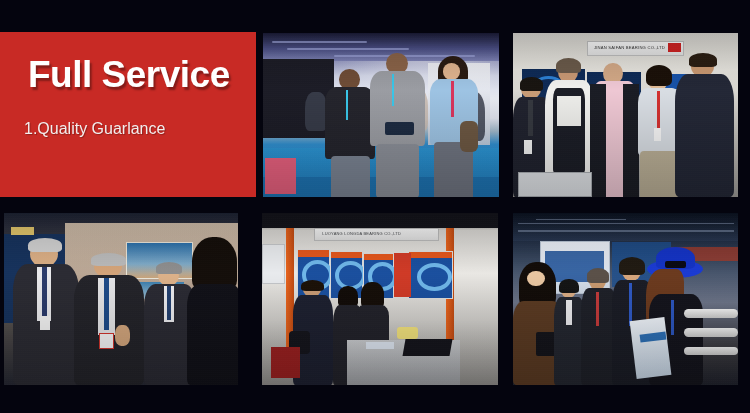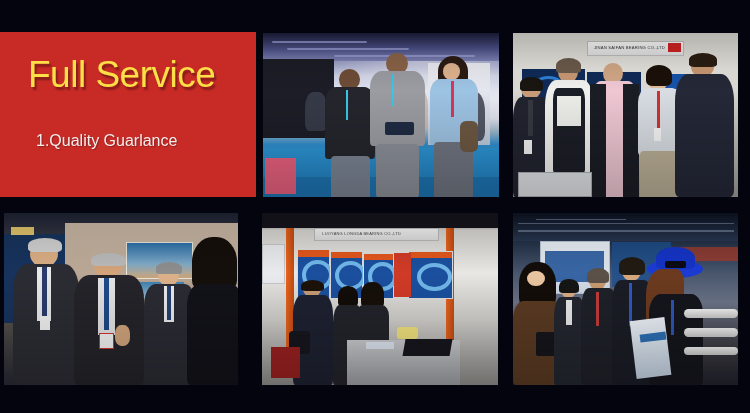--- a/index.html
+++ b/index.html
@@ -12,32 +12,32 @@
   .stage{position:relative;width:750px;height:413px;background:#04040e;}
 
   
   .promo{
     position:absolute;left:0;top:32px;width:256px;height:165px;
     background:#c82a25;
     overflow:hidden;
   }
   .promo-title{
     position:absolute;left:28px;top:22px;
-    font-size:37px;font-weight:normal;color:#fde047;
+    font-size:37px;font-weight:bold;color:#ffffff;
     letter-spacing:-0.5px;
     text-shadow:2px 3px 2px rgba(0,0,0,.35);
     white-space:nowrap;
   }
   .promo-list{
     position:absolute;left:20px;top:82px;
     font-size:16px;color:#f3eeee;line-height:1.32;
     text-shadow:1px 1px 1px rgba(0,0,0,.28);
     white-space:nowrap;
   }
-  .promo-list div{margin:16px;padding:0;}
+  .promo-list div{margin:4px;padding:0;}
 
   
   .tile{position:absolute;overflow:hidden;background:#0b0b16;}
   .tile .ph{position:absolute;inset:0;}
   .tile .label{
     position:absolute;font-size:3.6px;color:#2a2a2a;
     font-family:"Liberation Sans", sans-serif;
     letter-spacing:.2px;white-space:nowrap;
   }
 

